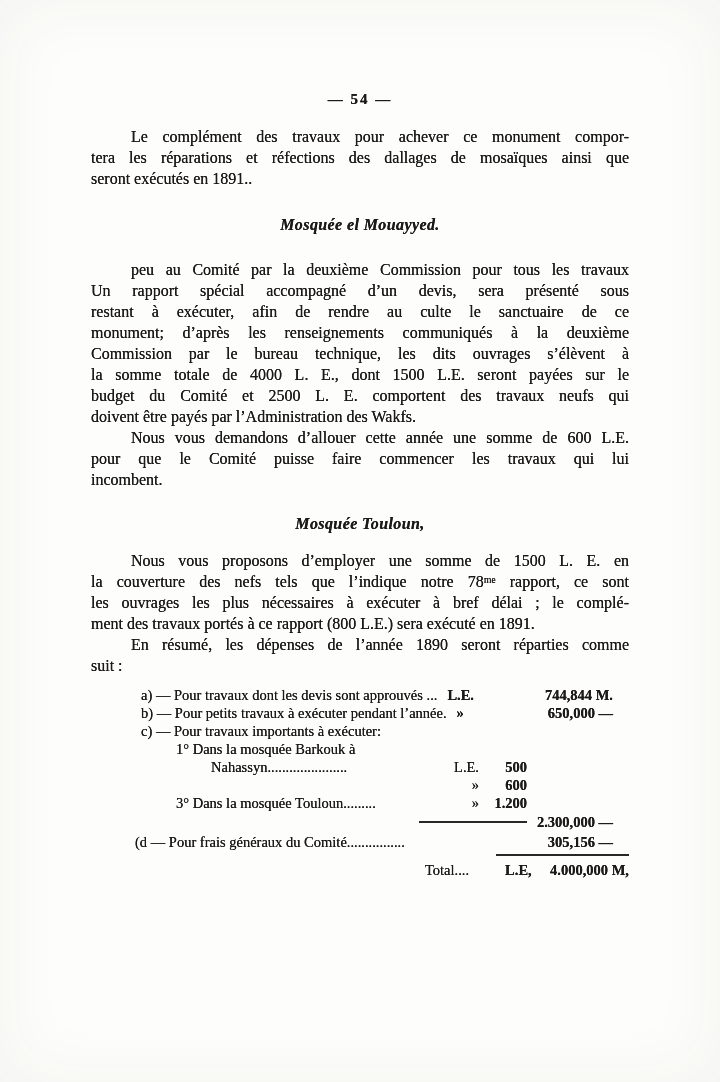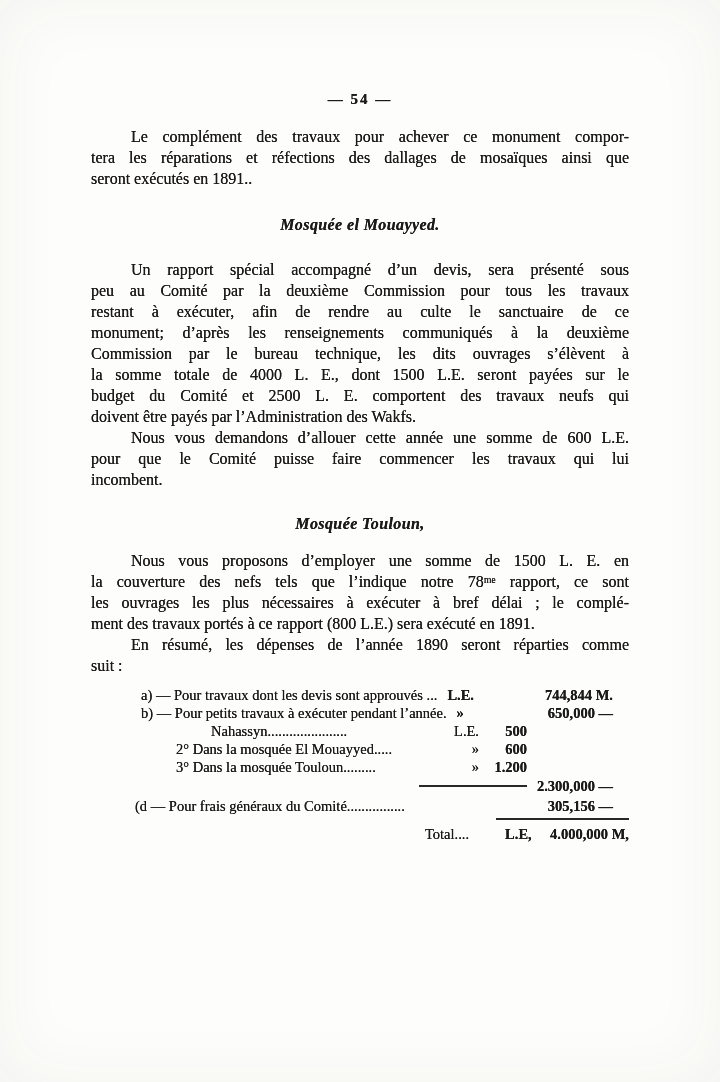--- a/index.html
+++ b/index.html
@@ -60,22 +60,22 @@
 
   <div class="paragraph p1">
       <div class="line">Le complément des travaux pour achever ce monument compor-</div>
       <div class="line">tera les réparations et réfections des dallages de mosaïques ainsi que</div>
       <div class="line">seront exécutés en 1891..</div>
     </div>
 
   <div class="section-heading">Mosquée el Mouayyed.</div>
 
   <div class="paragraph">
+      <div class="line">peu au Comité par la deuxième Commission pour tous les travaux</div>
       <div class="line">Un rapport spécial accompagné d’un devis, sera présenté sous</div>
-      <div class="line">peu au Comité par la deuxième Commission pour tous les travaux</div>
       <div class="line">restant à exécuter, afin de rendre au culte le sanctuaire de ce</div>
       <div class="line">monument; d’après les renseignements communiqués à la deuxième</div>
       <div class="line">Commission par le bureau technique, les dits ouvrages s’élèvent à</div>
       <div class="line">la somme totale de 4000 L. E., dont 1500 L.E. seront payées sur le</div>
       <div class="line">budget du Comité et 2500 L. E. comportent des travaux neufs qui</div>
       <div class="line">doivent être payés par l’Administration des Wakfs.</div>
     </div>
   <div class="paragraph">
       <div class="line">Nous vous demandons d’allouer cette année une somme de 600 L.E.</div>
       <div class="line">pour que le Comité puisse faire commencer les travaux qui lui</div>
@@ -102,30 +102,35 @@
       <span class="unit">L.E.</span>
       <span class="amt">744,844 M.</span>
     </div>
 
     <div class="srow item">
       <span class="lbl">b) — Pour petits travaux à exécuter pendant l’année.</span>
       <span class="unit">»</span>
       <span class="amt">650,000 —</span>
     </div>
 
+    <div class="srow item">
+      <span class="lbl">c) — Pour travaux importants à exécuter:</span>
+    </div>
 
+    <div class="srow sub">
+      <span class="lbl">1° Dans la mosquée Barkouk à</span>
+    </div>
 
     <div class="srow sub l2">
       <span class="lbl">Nahassyn......................</span>
       <span class="unit">L.E.</span>
       <span class="samt">500</span>
     </div>
 
     <div class="srow sub">
-      <span class="lbl">2° Dans la mosquée El Mouayyed.....</span>
       <span class="unit">»</span>
       <span class="samt">600</span>
     </div>
 
     <div class="srow sub">
       <span class="lbl">3° Dans la mosquée Touloun.........</span>
       <span class="unit">»</span>
       <span class="samt">1.200</span>
     </div>
 

